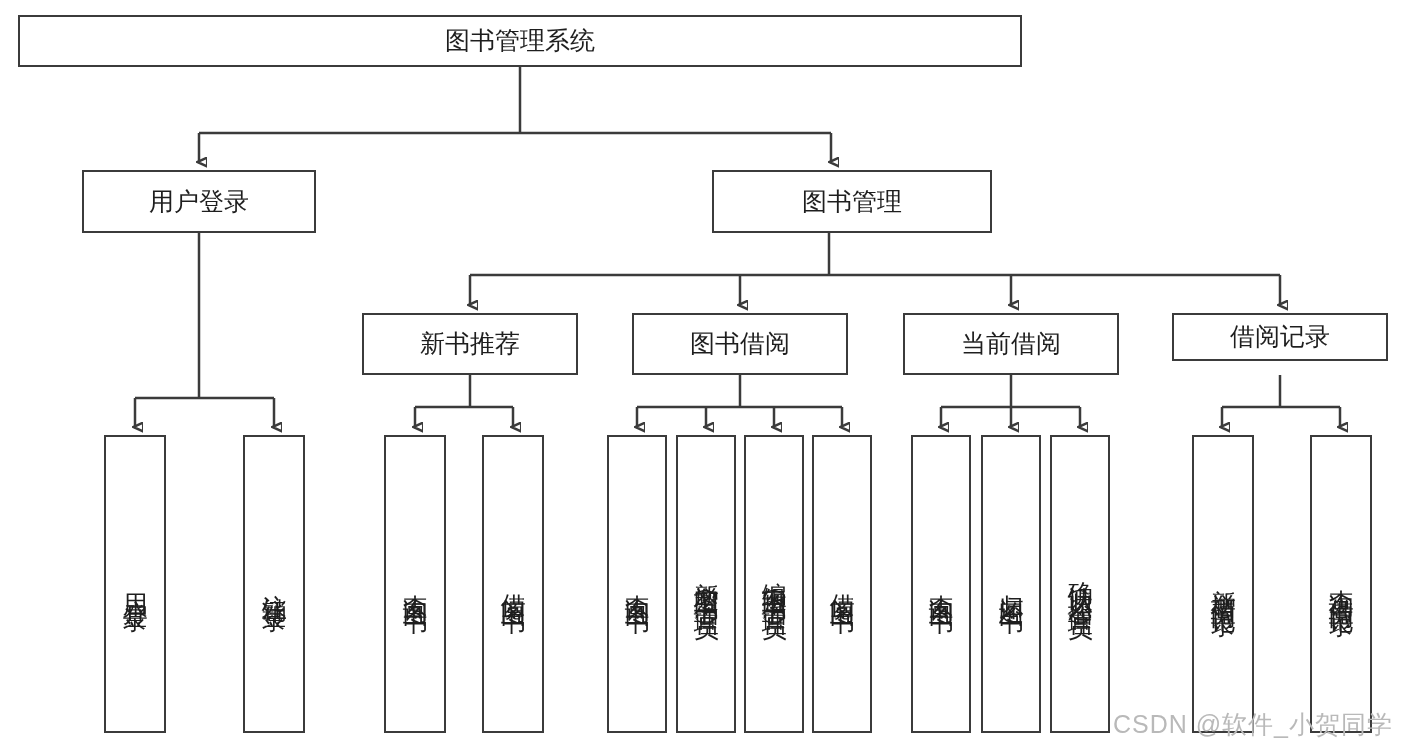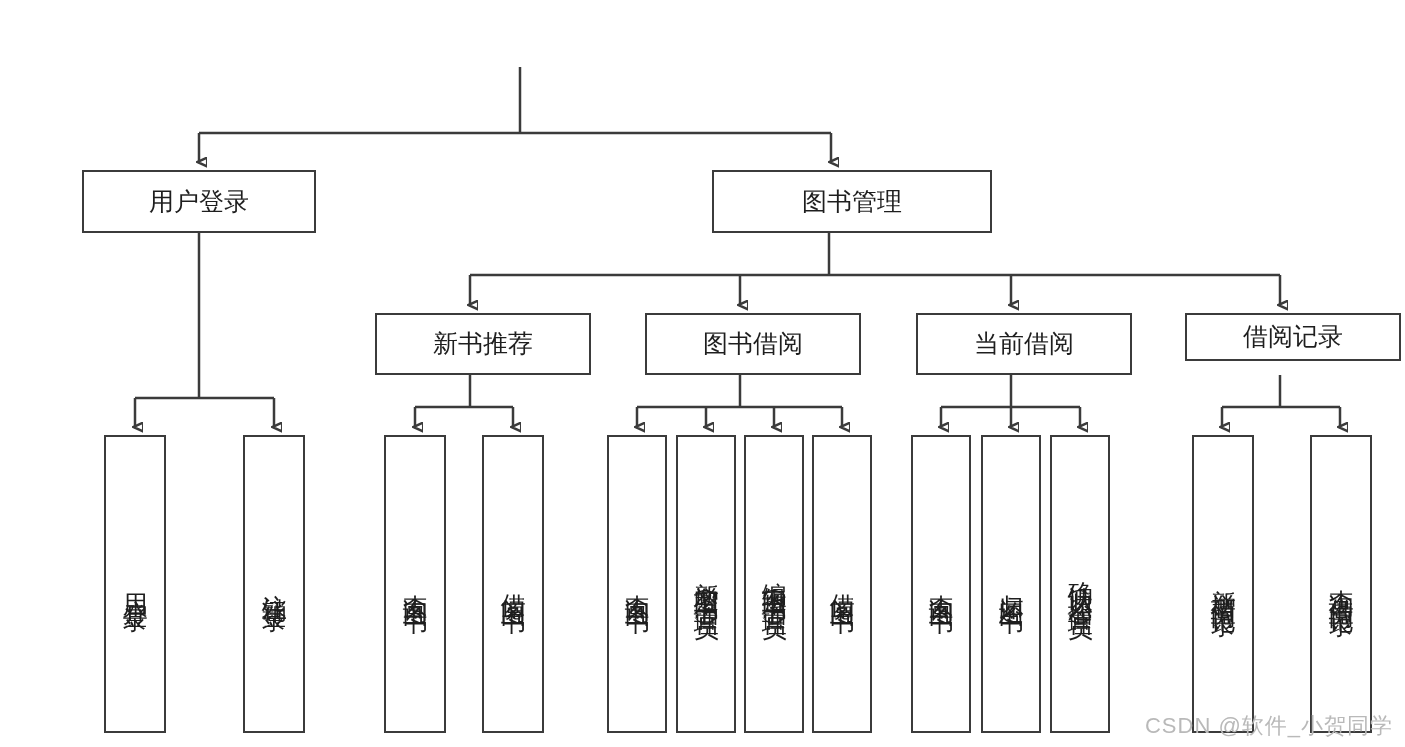--- a/index.html
+++ b/index.html
@@ -22,21 +22,21 @@
     background:#ffffff;
     display:flex;
     align-items:center;
     justify-content:center;
     text-align:center;
     line-height:1.18;
     color:#1e1e1e;
   }
   .node.root{font-size:25px;}
   .node.l2{font-size:25px;}
-  .node.l3{font-size:25px;margin-left:13px;}
+  .node.l3{font-size:25px;}
   .node.leaf{
     font-size:25px;
     writing-mode:vertical-rl;
     text-orientation:upright;
     letter-spacing:5px;
     padding:6px 0;
     white-space:nowrap;
   }
   .node .lbl{display:block;}
   svg.links{
@@ -47,21 +47,21 @@
   }
   svg.links path, svg.links line{
     stroke:#3b3b3b;
     stroke-width:2.5;
     fill:none;
   }
   .watermark{
     position:absolute;
     right:12px;
     bottom:6px;
-    font-size:22px;
+    font-size:25px;
     color:#b9b9b9;
     letter-spacing:1px;
     white-space:nowrap;
     user-select:none;
   }
 </style>
 </head>
 <body>
 
 <div id="canvas">
@@ -107,20 +107,23 @@
     <path d="M941,407 L941,427" marker-end="url(#arrow)"></path>
     <path d="M1011,407 L1011,427" marker-end="url(#arrow)"></path>
     <path d="M1080,407 L1080,427" marker-end="url(#arrow)"></path>
 
     <path d="M1280,375 L1280,407"></path>
     <path d="M1222,407 L1340,407"></path>
     <path d="M1222,407 L1222,427" marker-end="url(#arrow)"></path>
     <path d="M1340,407 L1340,427" marker-end="url(#arrow)"></path>
   </svg>
 
+  <div class="node root" style="left:18px;top:15px;width:1004px;height:52px;">
+    <span class="lbl">图书管理系统</span>
+  </div>
 
   <div class="node l2" style="left:82px;top:170px;width:234px;height:63px;">
     <span class="lbl">用户登录</span>
   </div>
   <div class="node l2" style="left:712px;top:170px;width:280px;height:63px;">
     <span class="lbl">图书管理</span>
   </div>
 
   <div class="node l3" style="left:362px;top:313px;width:216px;height:62px;">
     <span class="lbl">新书推荐</span>

